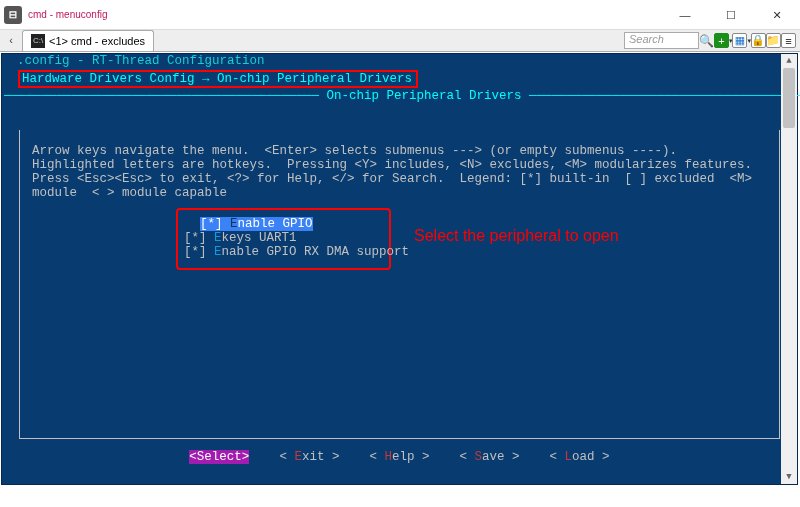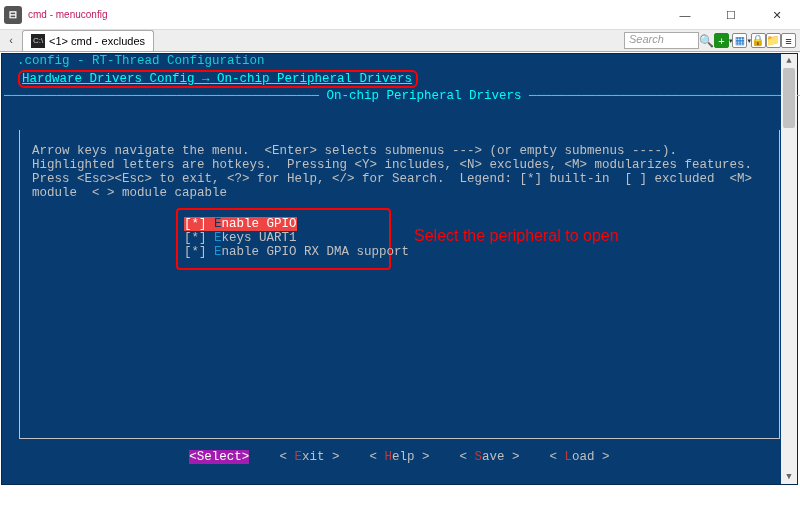--- a/index.html
+++ b/index.html
@@ -137,25 +137,24 @@
   }
   .config-line {
     color: #15ced6;
     margin-left: 13px;
   }
   .breadcrumb {
     color: #00ffff;
     position: relative;
     display: inline-block;
     border: 2px solid #ff0000;
-    border-radius: 6px;
+    border-radius: 0;
     padding: 0 4px 0 2px;
     margin-left: 14px;
     margin-top: 2px;
-    text-decoration: underline;
   }
   .arrow-cyan { color: #00ffff; }
   .subtitle-line {
     color: #00ffff;
     text-align: center;
     position: relative;
     margin-top: 1px;
     white-space: pre;
   }
   .boxframe {
@@ -185,23 +184,24 @@
     border: 2px solid #ff0000;
     border-radius: 4px;
     padding: 7px 6px;
   }
   .menu-row {
     white-space: pre;
     color: #c0c0c0;
     line-height: 14px;
   }
   .menu-row.sel {
-    background: #ef4444;
+    background: #3b82f6;
     color: #fff;
     display: inline-block;
+    margin-left: 16px;
   }
   .menu-row .hl { color: #1597d9; }
   .menu-row.sel .hl { color: #0e3760; }
   .annotation {
     position: absolute;
     left: 412px;
     top: 175px;
     color: #ff0000;
     font-size: 16px;
     font-family: Arial, sans-serif;

